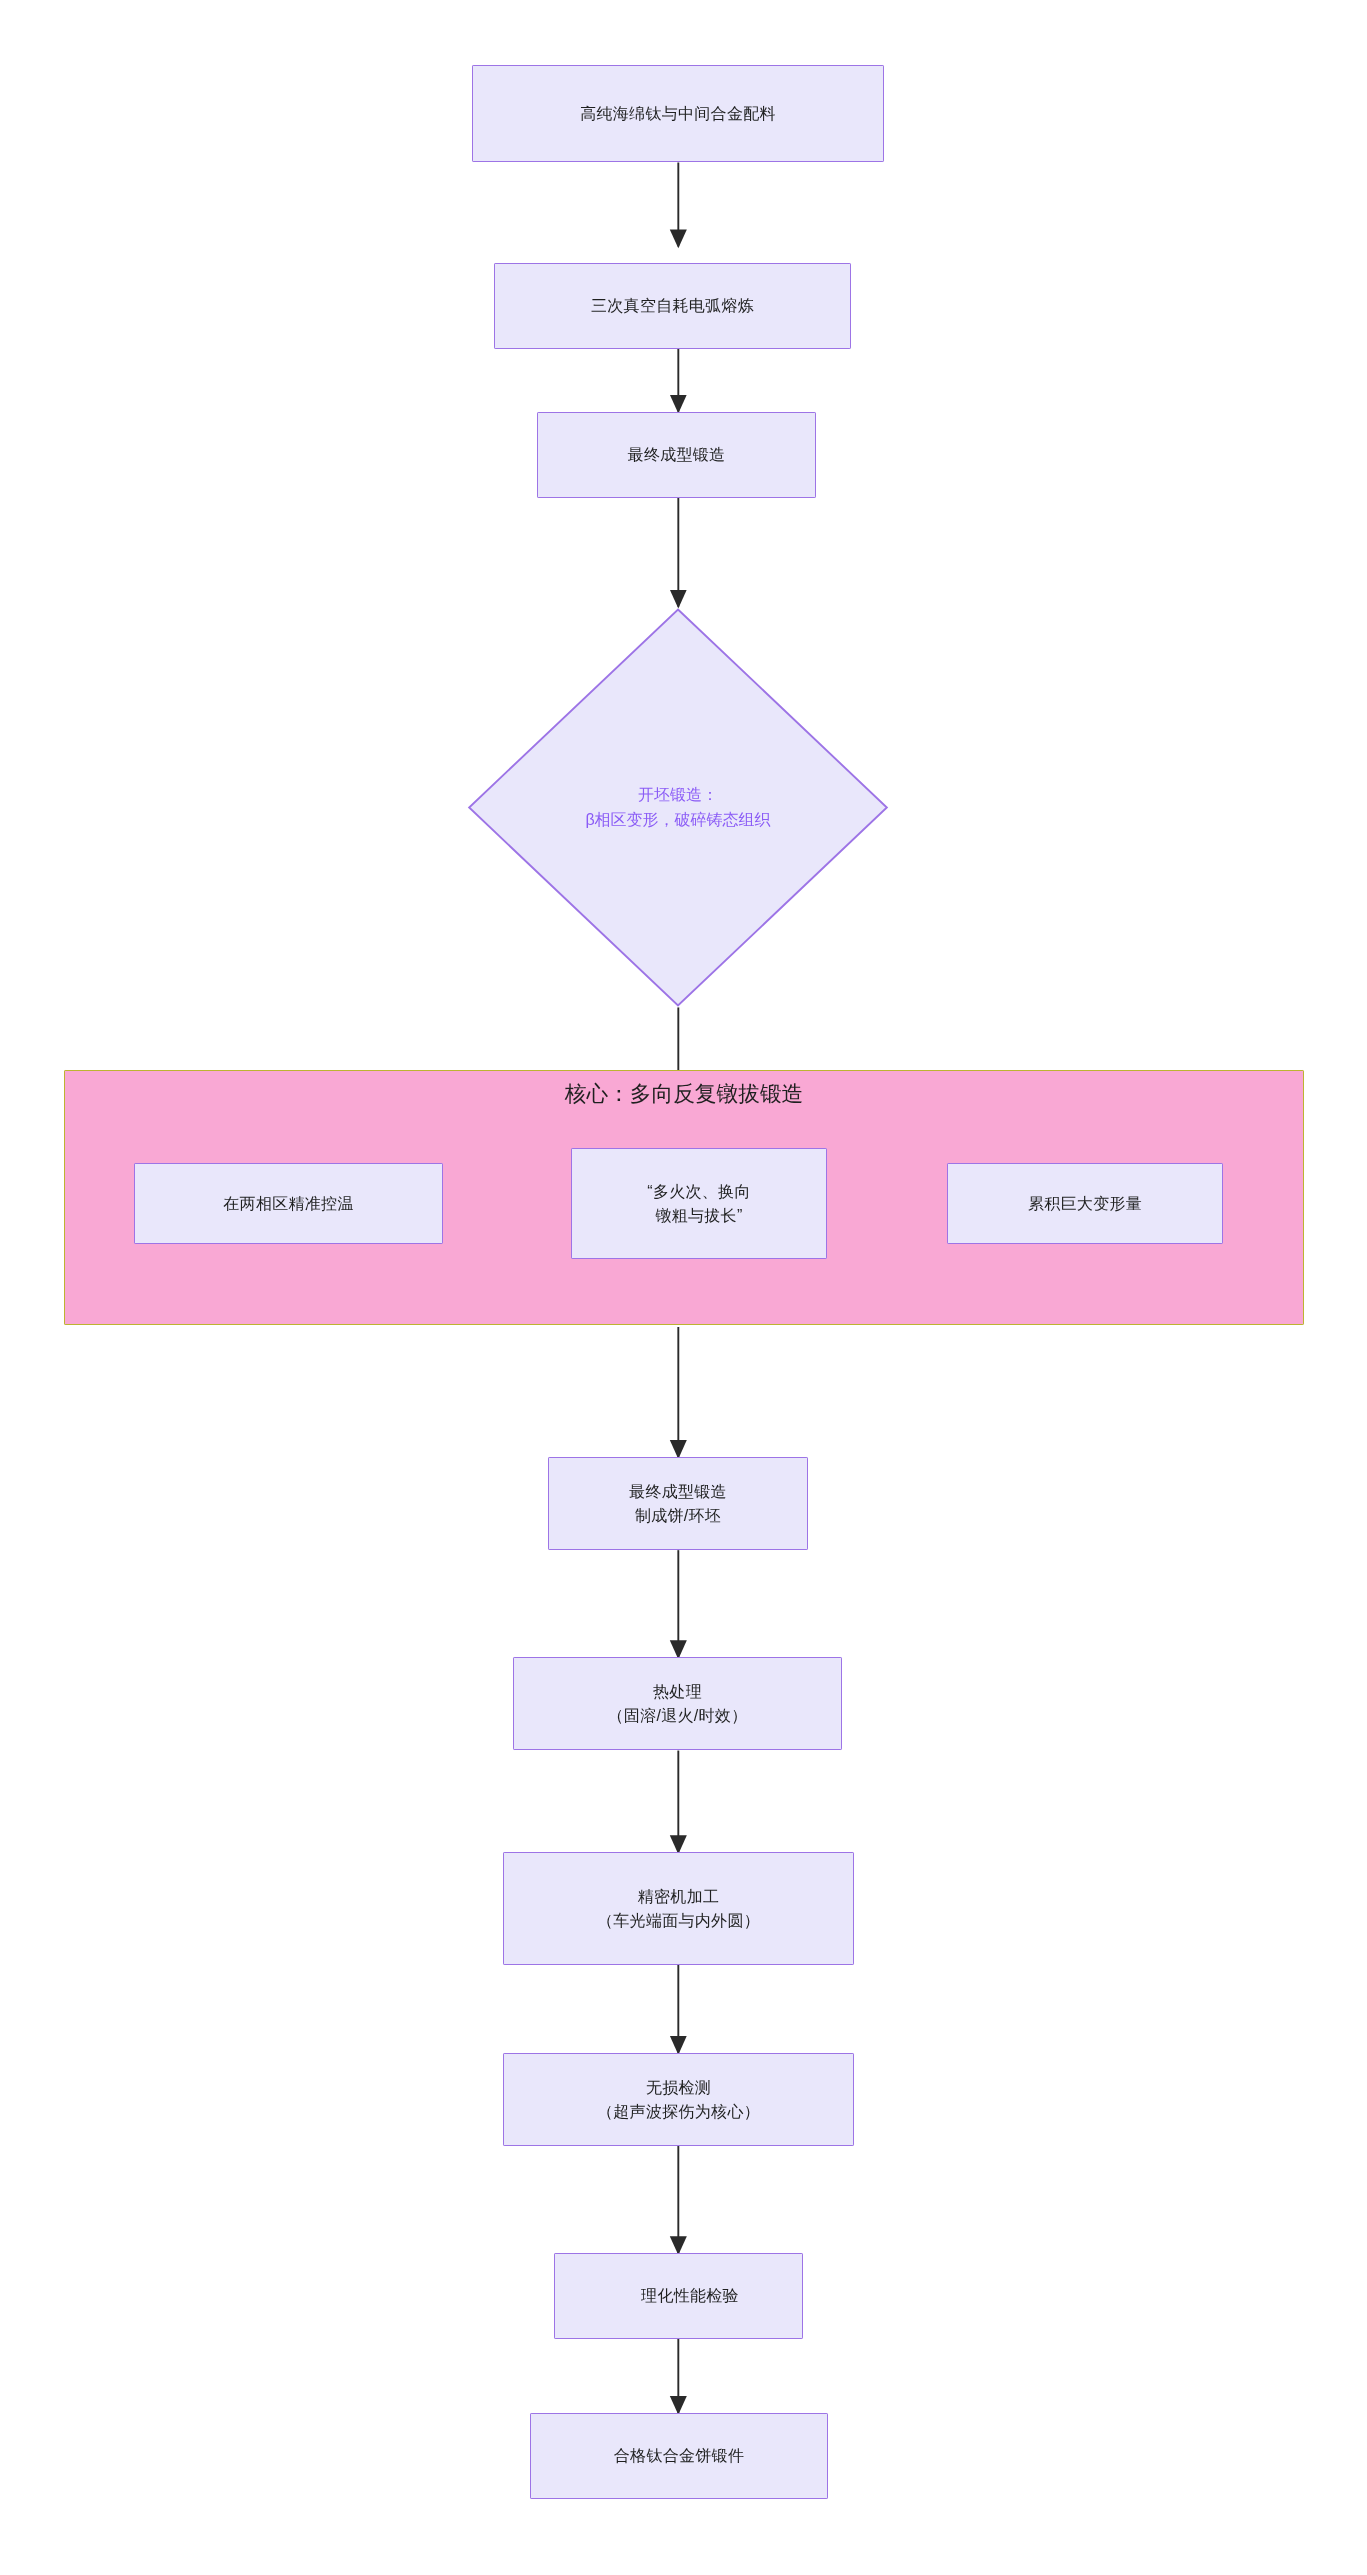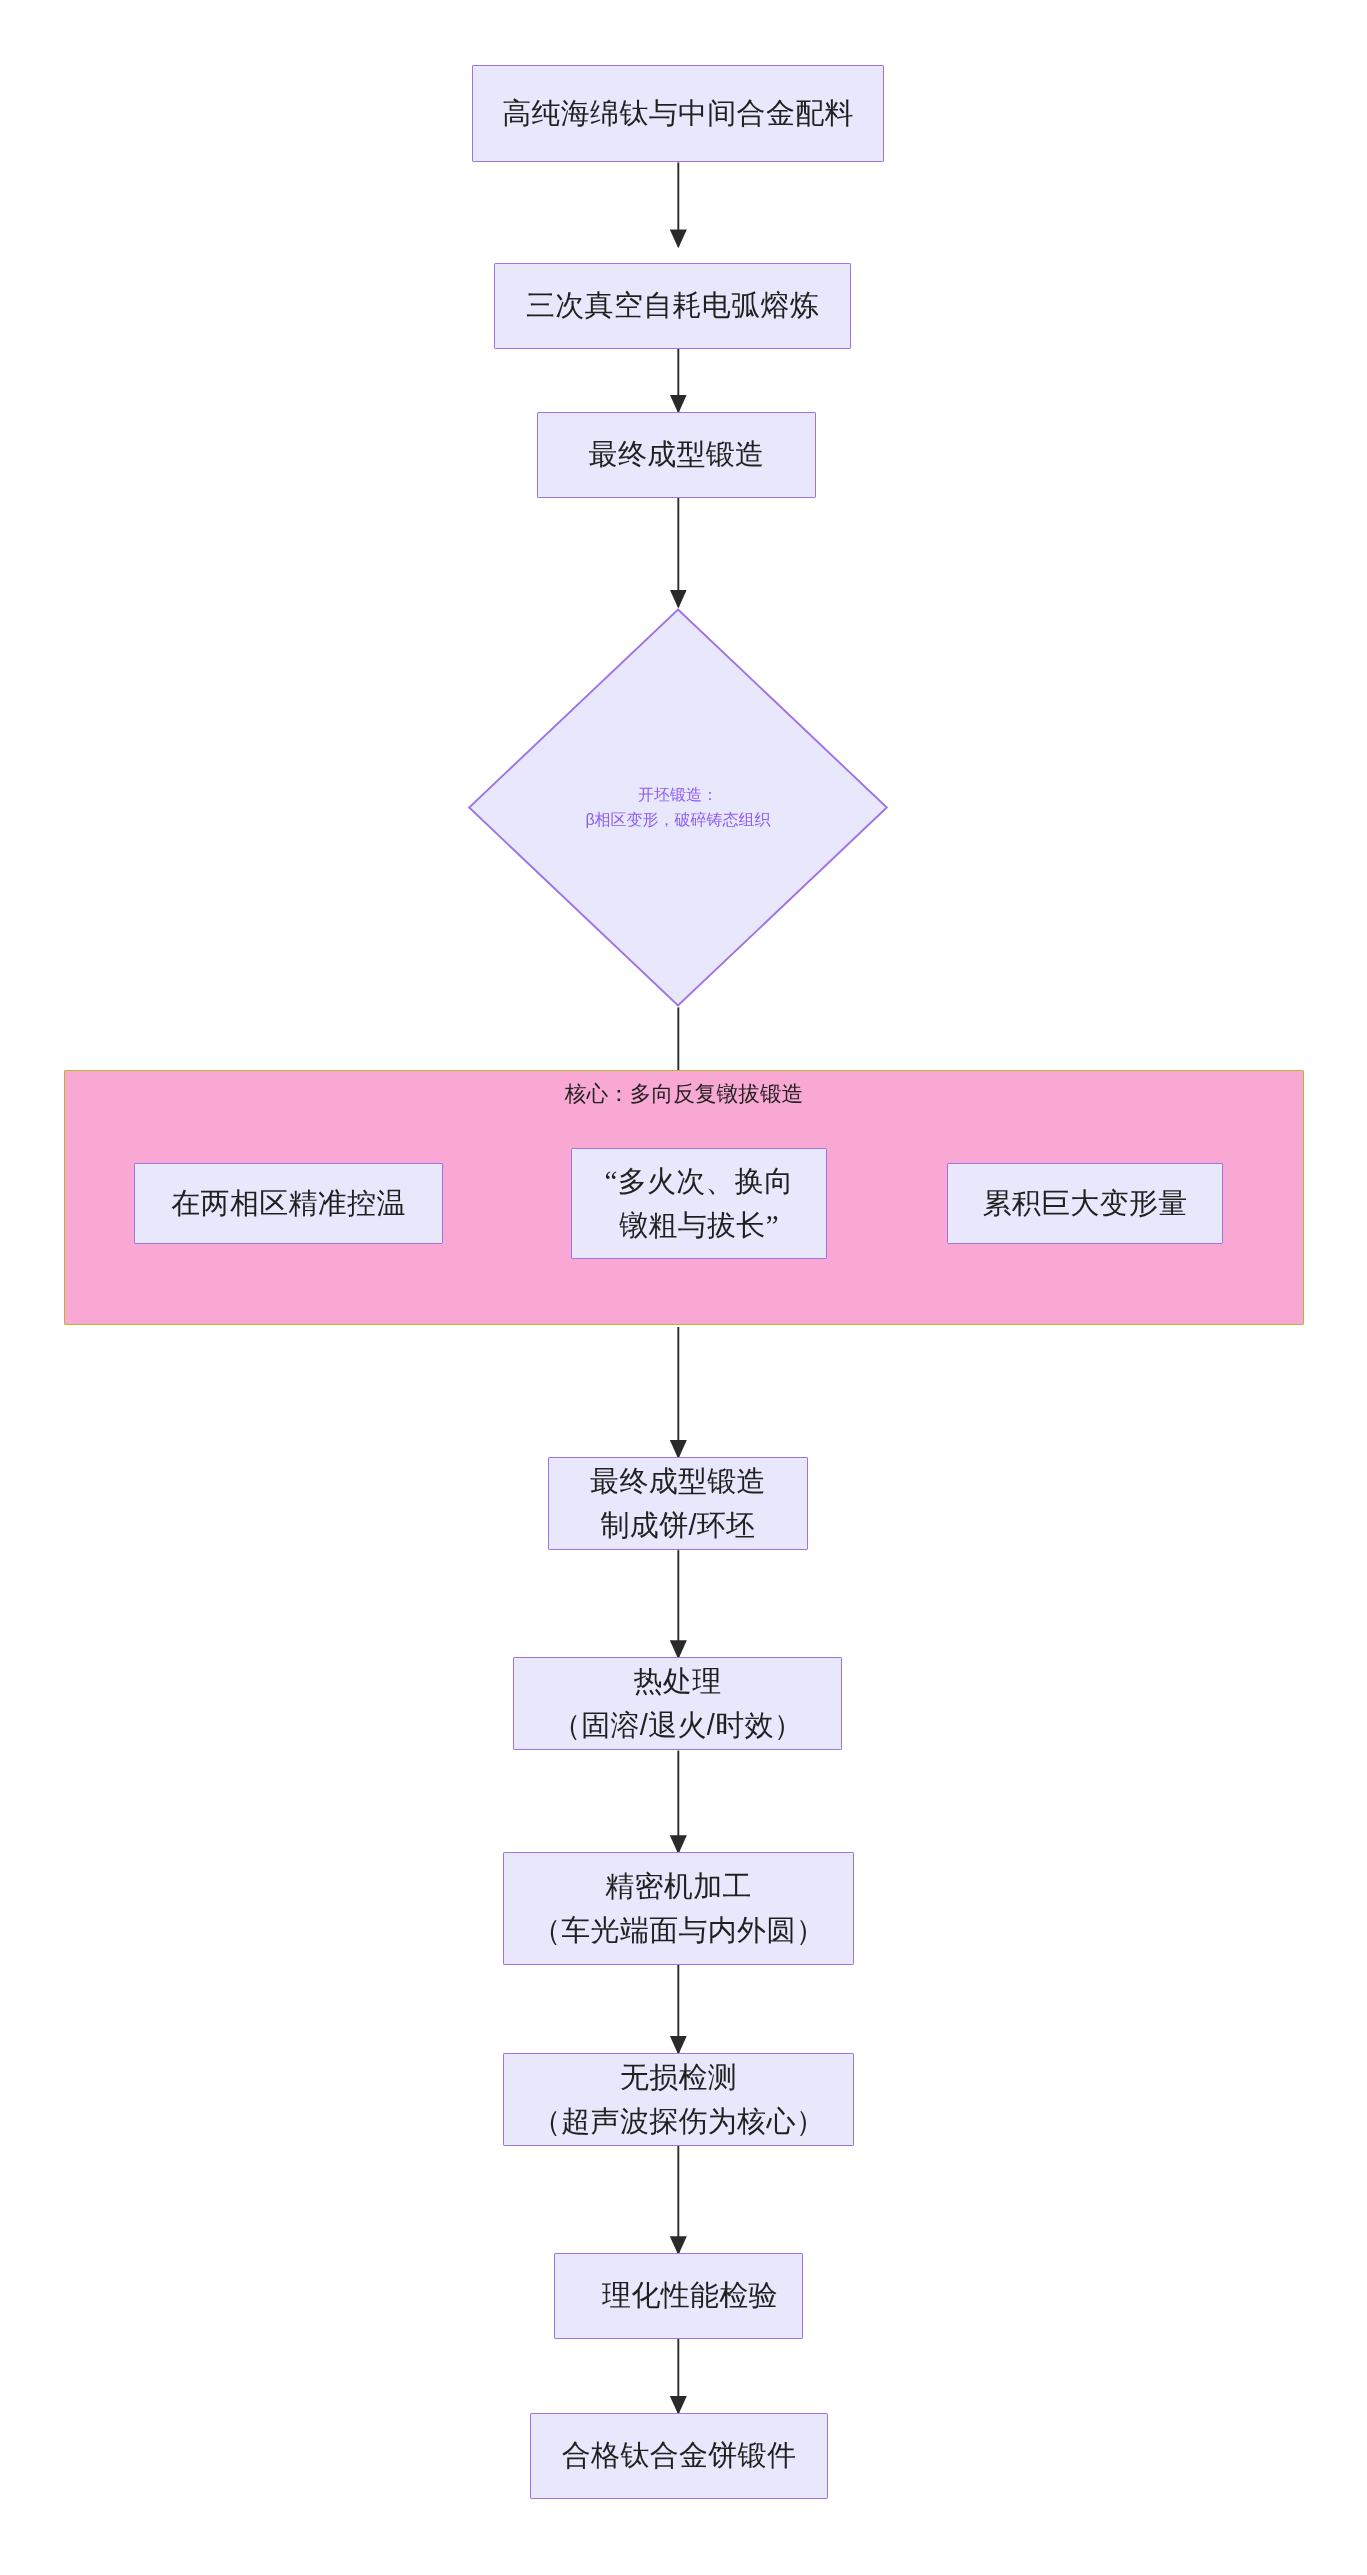--- a/index.html
+++ b/index.html
@@ -21,21 +21,21 @@
     position: absolute;
     box-sizing: border-box;
     background: #e9e7fb;
     border: 1.6px solid #9d74e6;
     border-radius: 1.1px;
     display: flex;
     align-items: center;
     justify-content: center;
     text-align: center;
     color: #1f2020;
-    font-size: 29px;
+    font-size: 16px;
     line-height: 1.5;
     letter-spacing: 0.3px;
   }
   .node .txt {
     display: block;
     white-space: pre-line;
   }
   .diamond-wrap {
     position: absolute;
   }
@@ -148,21 +148,21 @@
   </div>
 
   <div class="cluster" style="left:64px; top:1070px; width:1240px; height:255px;">
     <div class="cluster-title">核心：多向反复镦拔锻造</div>
   </div>
 
   <div class="node" style="left:134px; top:1163px; width:309px; height:81px;">
     <span class="txt">在两相区精准控温</span>
   </div>
 
-  <div class="node" style="left:571px; top:1148px; width:256px; height:111px;font-family:Liberation Serif, serif;">
+  <div class="node" style="left:571px; top:1148px; width:256px; height:111px;">
     <span class="txt">“多火次、换向
 镦粗与拔长”</span>
   </div>
 
   <div class="node" style="left:947px; top:1163px; width:276px; height:81px;">
     <span class="txt">累积巨大变形量</span>
   </div>
 
   <div class="node" style="left:513px; top:1657px; width:329px; height:93px;">
     <span class="txt">热处理

